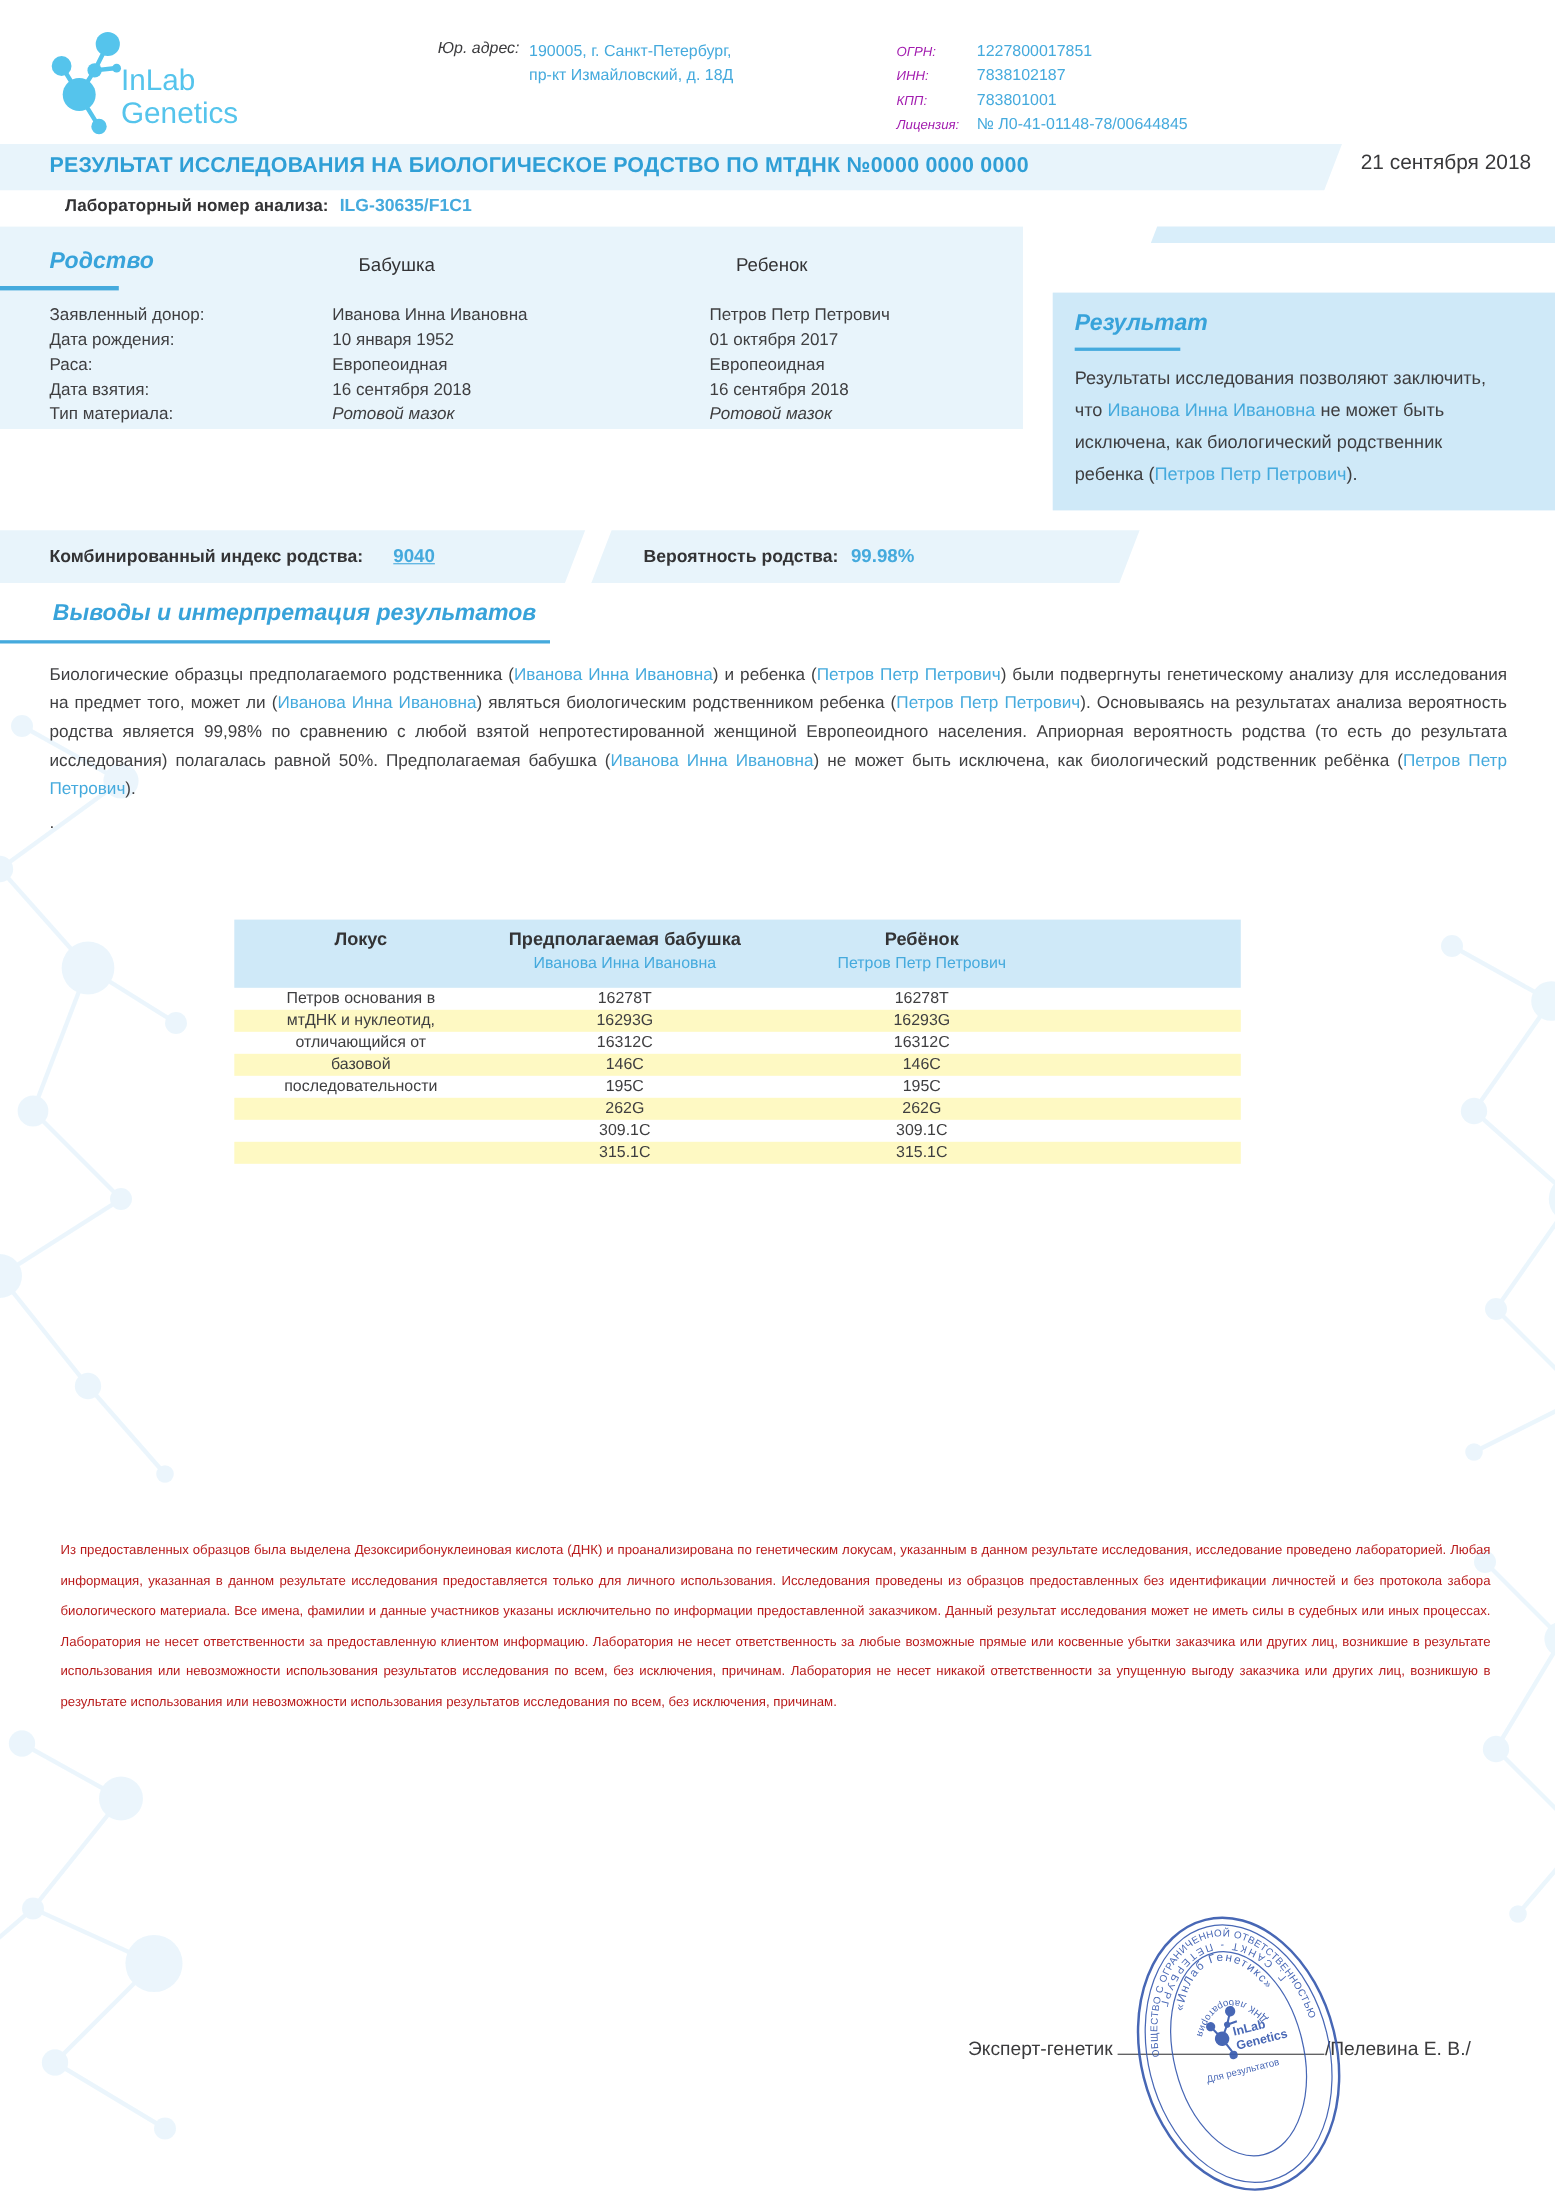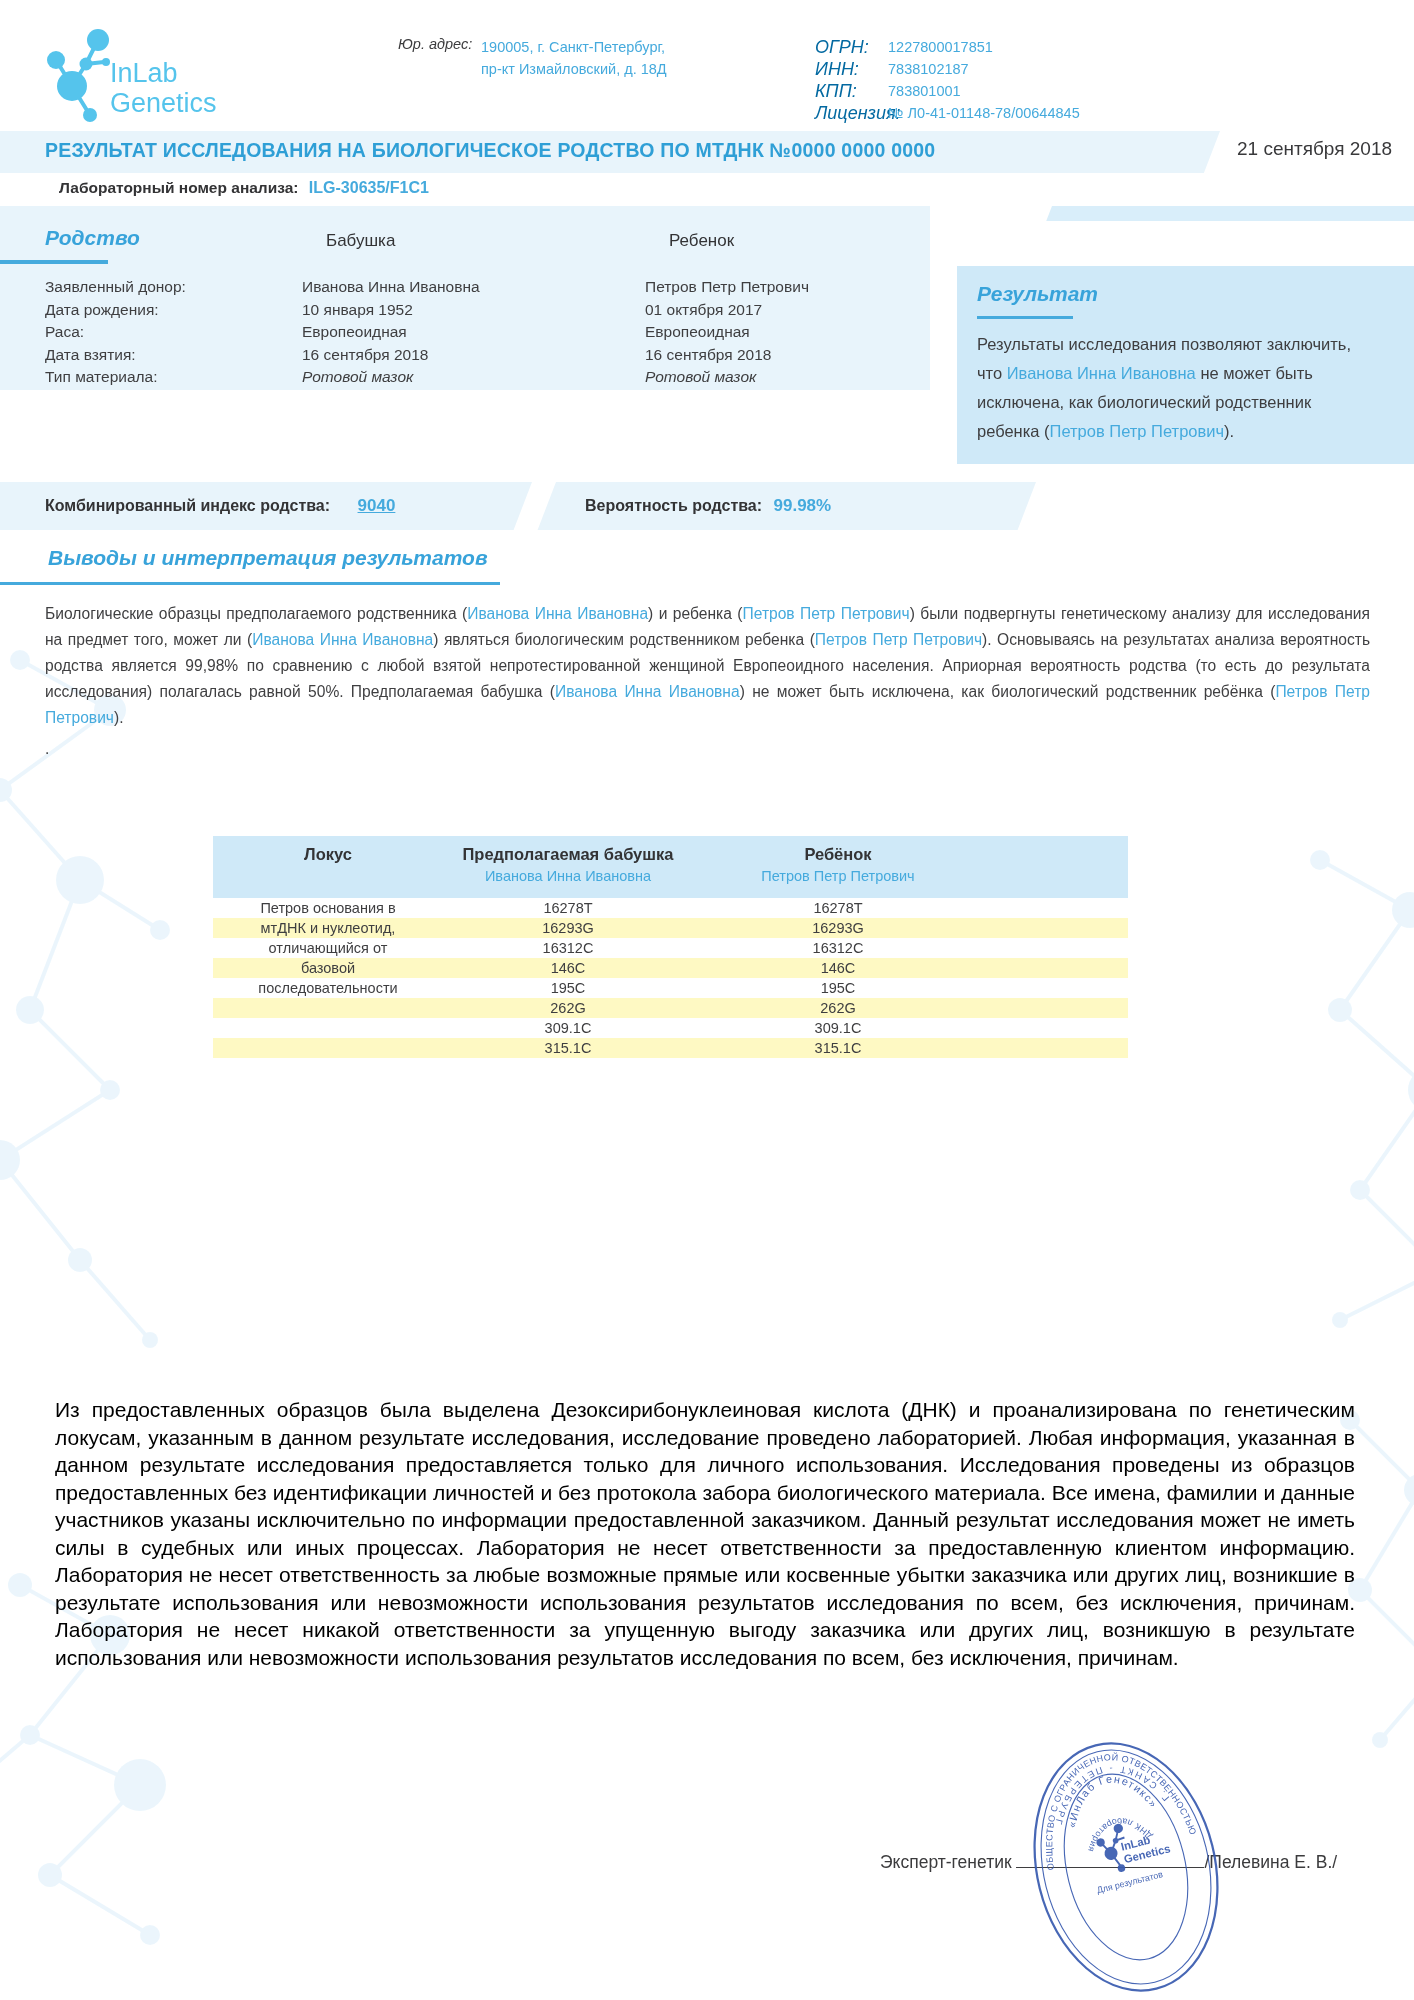--- a/index.html
+++ b/index.html
@@ -12,21 +12,21 @@
   .layer{position:absolute;inset:0;z-index:1;}
 
   
   .logo-box{left:42px;top:20px;width:190px;height:105px;}
   .hdr-label{font-style:italic;font-size:14.5px;color:#3b3b3d;}
   .hdr-value{font-size:14.5px;color:#45aadd;}
   .addr-label{left:398px;top:36px;}
   .addr-lines{left:481px;top:36px;line-height:22px;}
   .registry{left:815px;top:36px;width:420px;}
   .reg-row{display:grid;grid-template-columns:73px auto;line-height:22px;}
-  .reg-label{font-style:italic;font-size:18px;color:#0369a1;}
+  .reg-label{font-style:italic;font-size:12px;color:#a21caf;}
   .reg-value{font-size:14.5px;color:#45aadd;white-space:nowrap;}
 
   
   .band{position:absolute;background:#e8f4fb;transform:skewX(-21deg);transform-origin:top left;}
   .title-band{left:-70px;top:131px;width:1290px;height:42px;}
   .sliver-band{left:1052px;top:206px;width:440px;height:15px;background:#d9eefa;}
   .idx-band1{left:-40px;top:482px;width:572px;height:48px;}
   .idx-band2{left:556px;top:482px;width:480px;height:48px;}
 
   .doc-title{left:45px;top:139px;width:1160px;font-size:19.5px;font-weight:bold;color:#2f9fd6;letter-spacing:.2px;}
@@ -60,21 +60,21 @@
   
   .tbl{left:213px;top:836px;width:915px;}
   .tbl-head{display:grid;grid-template-columns:230px 250px 290px 145px;height:62px;background:#cfe9f8;}
   .th-main{font-size:16.5px;font-weight:bold;color:#333335;text-align:center;padding-top:9px;}
   .th-sub{font-size:14.5px;color:#45aadd;text-align:center;padding-top:4px;}
   .t-row{display:grid;grid-template-columns:230px 250px 290px 145px;height:20px;line-height:20px;font-size:14.5px;}
   .t-row.alt{background:#fef9c3;}
   .t-cell{text-align:center;color:#3e3e40;}
 
   
-  .disc-para{left:55px;top:1396px;width:1300px;font-size:21px;line-height:27.5px;color:#000000;text-align:justify;}
+  .disc-para{left:55px;top:1396px;width:1300px;font-size:12px;line-height:27.5px;color:#b91c1c;text-align:justify;}
 
   
   .sig-row{left:880px;top:1852px;font-size:17.5px;color:#3b3b3d;white-space:nowrap;z-index:2;}
   .sig-line{display:inline-block;width:188px;border-bottom:1.6px solid #3e3e40;height:14px;}
   .stamp{left:1032px;top:1736px;width:188px;height:262px;z-index:3;opacity:.93;}
 </style>
 </head>
 <body>
 
 <div class="page">

